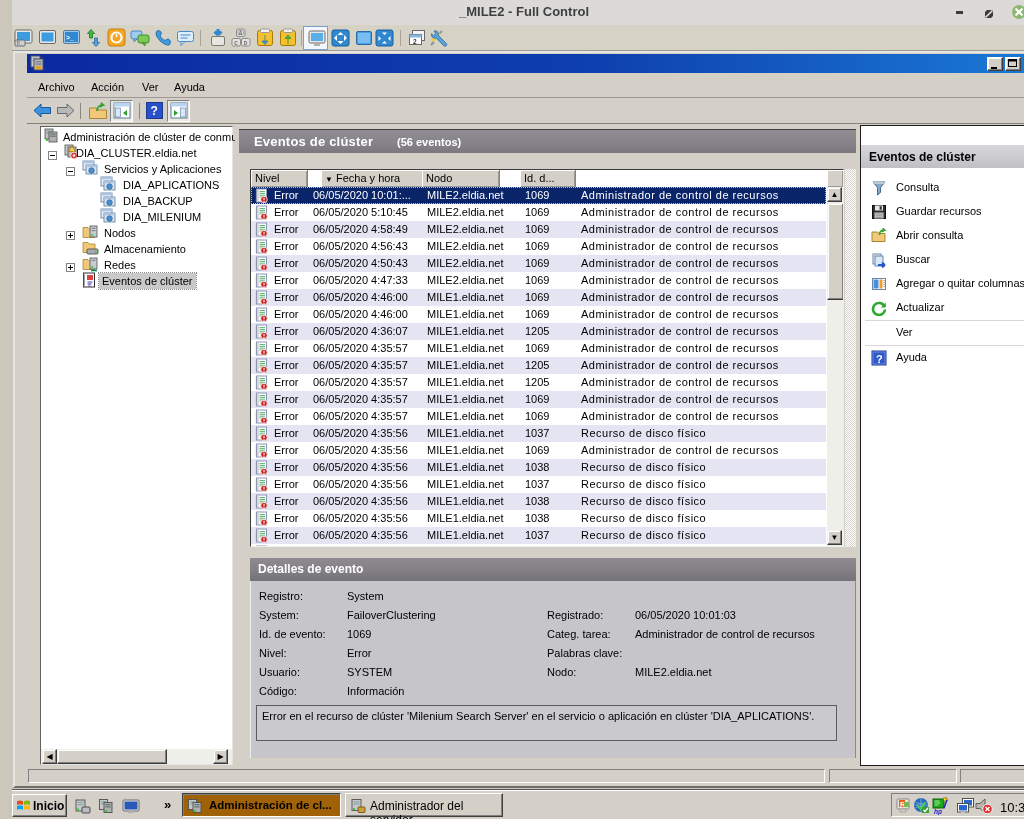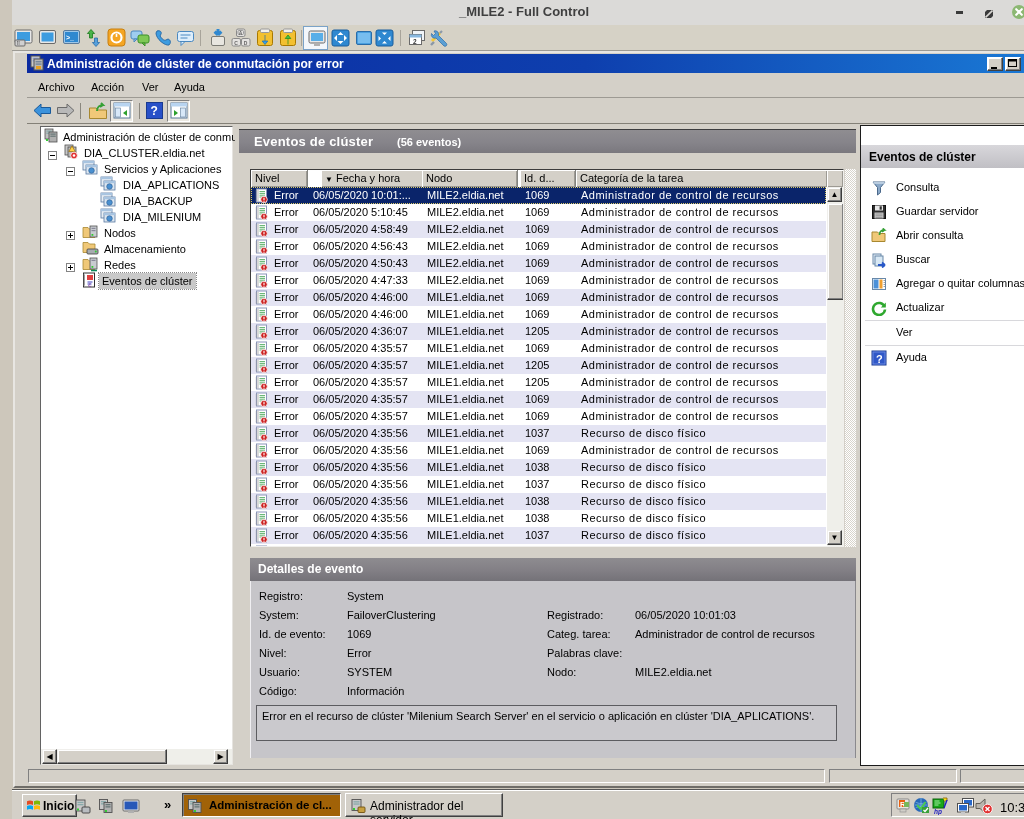--- a/index.html
+++ b/index.html
@@ -179,21 +179,20 @@
   <div id="titlebar" class="abs">
     <svg style="position:absolute;left:3px;top:1px" width="16" height="16" viewBox="0 0 16 16">
         <rect x="1" y="1" width="9" height="11" fill="#c8c8c8" stroke="#555"></rect>
         <rect x="2.6" y="2.6" width="6" height="1.4" fill="#9ad"></rect>
         <rect x="2.6" y="5" width="6" height="1.4" fill="#9ad"></rect>
         <rect x="4" y="4" width="9" height="11" fill="#b8b8b8" stroke="#555"></rect>
         <rect x="5.6" y="6" width="6" height="1.4" fill="#789"></rect>
         <rect x="5.6" y="8.4" width="6" height="1.4" fill="#789"></rect>
         <rect x="6" y="11" width="5" height="3" fill="#e8a020"></rect>
       </svg>
-    <span class="t">Administración de clúster de conmutación por error</span>
     <div class="capbtn" style="left:960px"><div class="in"></div><svg width="14" height="12">
           <rect x="3" y="9" width="6" height="2" fill="#000"></rect>
         </svg></div>
     <div class="capbtn" style="left:978px"><div class="in"></div><svg width="14" height="12">
           <rect x="2.5" y="1.5" width="8" height="7" fill="none" stroke="#000" stroke-width="1"></rect>
           <rect x="2.5" y="1.5" width="8" height="2" fill="#000"></rect>
         </svg></div>
     <div class="capbtn" style="left:998px"><div class="in"></div><svg width="14" height="12">
           <path d="M3.5 2.5 L9.5 8.5 M9.5 2.5 L3.5 8.5" stroke="#000" stroke-width="1.6"></path>
         </svg></div>
@@ -249,21 +248,21 @@
           </svg><span style="position:absolute;left:19px;top:1px">Administración de clúster de conmu</span></div>
       <div class="trow" style="left:7px;top:17px"><svg class="pm" width="9" height="9" viewBox="0 0 9 9">
             <rect x="0.5" y="0.5" width="8" height="8" fill="#fff" stroke="#848484"></rect>
             <path d="M2 4.5 h5" stroke="#000"></path>
           </svg><svg style="margin-left:7px" width="16" height="16" viewBox="0 0 16 16">
             <rect x="1" y="1" width="8" height="10" fill="#c8c8c8" stroke="#505050" stroke-width=".8"></rect>
             <rect x="4" y="3" width="8" height="10" fill="#b8b8b8" stroke="#505050" stroke-width=".8"></rect>
             <path d="M8 2 l3.2 5.5 h-6.4 z" fill="#ffd24a" stroke="#a07000" stroke-width=".7"></path>
             <circle cx="10" cy="11.5" r="3.4" fill="#e03030" stroke="#fff" stroke-width=".8"></circle>
             <circle cx="10" cy="11.5" r="1.3" fill="#fff"></circle>
-          </svg><span style="position:absolute;left:36px;top:1px">DIA_CLUSTER.eldia.net</span></div>
+          </svg><span style="position:absolute;left:28px;top:1px">DIA_CLUSTER.eldia.net</span></div>
       <div class="trow" style="left:25px;top:33px"><svg class="pm" width="9" height="9" viewBox="0 0 9 9">
             <rect x="0.5" y="0.5" width="8" height="8" fill="#fff" stroke="#848484"></rect>
             <path d="M2 4.5 h5" stroke="#000"></path>
           </svg><svg style="margin-left:7px" width="17" height="16" viewBox="0 0 17 16">
             <rect x="1" y="1" width="11" height="9" fill="#e8eef4" stroke="#5878a0" stroke-width=".8"></rect>
             <rect x="1" y="1" width="11" height="2.2" fill="#a8c4e0"></rect>
             <rect x="4" y="5" width="11" height="9" fill="#dce6f0" stroke="#5878a0" stroke-width=".8"></rect>
             <rect x="4" y="5" width="11" height="2.2" fill="#a8c4e0"></rect>
             <circle cx="9.5" cy="10.5" r="2.8" fill="#4a90d0" stroke="#2a5a90" stroke-width=".6"></circle>
           </svg><span style="position:absolute;left:38px;top:1px">Servicios y Aplicaciones</span></div>
@@ -339,23 +338,22 @@
             </g>
           </defs>
         </svg>
       <div id="bigheader">
           <b>Eventos de clúster</b>
           <span>(56 eventos)</span>
         </div>
       <div id="evtable">
       <div class="hcell" style="left:0;width:57px">Nivel</div>
       <div class="hcell" style="left:70px;width:114px"><span style="font-size:8px">▼</span> Fecha y hora</div>
-      <div class="hcell" style="left:171px;width:96px">Nodo</div>
+      <div class="hcell" style="left:171px;width:78px">Nodo</div>
       <div class="hcell" style="left:269px;width:56px">Id. d...</div>
-      <div class="hcell" style="left:325px;width:251px;border-right:none">Categoría de la tarea</div>
       <div class="hcell" style="left:576px;width:16px;border-right:none"></div>
       <div class="erow sel" style="top:17px">
             <svg width="14" height="15">
               <use href="#eicon"></use>
             </svg>
             <span class="c1">Error</span>
             <span class="c2">06/05/2020 10:01:...</span>
             <span class="c3">MILE2.eldia.net</span>
             <span class="c4">1069</span>
             <span class="c5">Administrador de control de recursos</span>
@@ -618,21 +616,21 @@
           <span>Consulta</span>
         </div>
       <div class="aitem" style="top:74px">
           <svg width="16" height="16" viewBox="0 0 16 16">
             <rect x="1.5" y="1.5" width="13" height="13" fill="#303030" stroke="#101010"></rect>
             <rect x="4" y="1.5" width="8" height="5" fill="#e8e8e8"></rect>
             <rect x="8.6" y="2.3" width="2.2" height="3.4" fill="#303030"></rect>
             <rect x="3.5" y="8.5" width="9" height="6" fill="#c8c8c8"></rect>
             <path d="M4.5 10 h7 M4.5 11.8 h7 M4.5 13.5 h7" stroke="#808080" stroke-width=".7"></path>
           </svg>
-          <span>Guardar servidor</span>
+          <span>Guardar recursos</span>
         </div>
       <div class="aitem" style="top:98px">
           <svg width="16" height="16" viewBox="0 0 16 16">
             <path d="M1 13.5 V4 H6.5 L8 5.5 H14 V13.5 z" fill="#f0c878" stroke="#a88830"></path>
             <path d="M8.5 7 c0-3.5 2.5-5 5-5 l-1.8-1.6 M13.5 2 l-2.5 1.8" stroke="#35a035" stroke-width="1.7" fill="none"></path>
           </svg>
           <span>Abrir consulta</span>
         </div>
       <div class="aitem" style="top:122px">
           <svg width="16" height="16" viewBox="0 0 16 16">
@@ -674,21 +672,21 @@
         </div>
     </div>
   </div>
   <div id="statusbar" class="abs">
     <div class="spanel" style="left:1px;width:797px;"></div>
     <div class="spanel" style="left:802px;width:128px;"></div>
     <div class="spanel" style="left:933px;width:81px;"></div>
   </div>
 </div>
 <div id="taskbar" class="abs">
-  <div style="position:absolute;left:10px;top:3px;width:55px;height:23px;background:#d4d0c8;border:1px solid;border-color:#fff #404040 #404040 #fff;box-shadow:inset -1px -1px 0 #808080">
+  <div style="position:absolute;left:0;top:3px;width:55px;height:23px;background:#d4d0c8;border:1px solid;border-color:#fff #404040 #404040 #fff;box-shadow:inset -1px -1px 0 #808080">
     <svg style="position:absolute;left:3px;top:3px" width="15" height="15" viewBox="0 0 15 15">
         <path d="M1 3.2 C3 2.2 5 2.2 7 3.2 V7 C5 6 3 6 1 7 Z" fill="#e34c22"></path>
         <path d="M8 3.2 C10 2.2 12 2.2 14 3.2 V7 C12 6 10 6 8 7 Z" fill="#7fb902"></path>
         <path d="M1 8 C3 7 5 7 7 8 V11.8 C5 10.8 3 10.8 1 11.8 Z" fill="#05a6f0"></path>
         <path d="M8 8 C10 7 12 7 14 8 V11.8 C12 10.8 10 10.8 8 11.8 Z" fill="#ffba08"></path>
       </svg>
     <b style="position:absolute;left:20px;top:4px;font-size:12px">Inicio</b>
   </div>
   <svg style="position:absolute;left:62px;top:7px" width="17" height="17" viewBox="0 0 17 17">
       <rect x="2" y="2" width="9" height="11" fill="#c8c8c8" stroke="#505050" stroke-width=".9"></rect>

